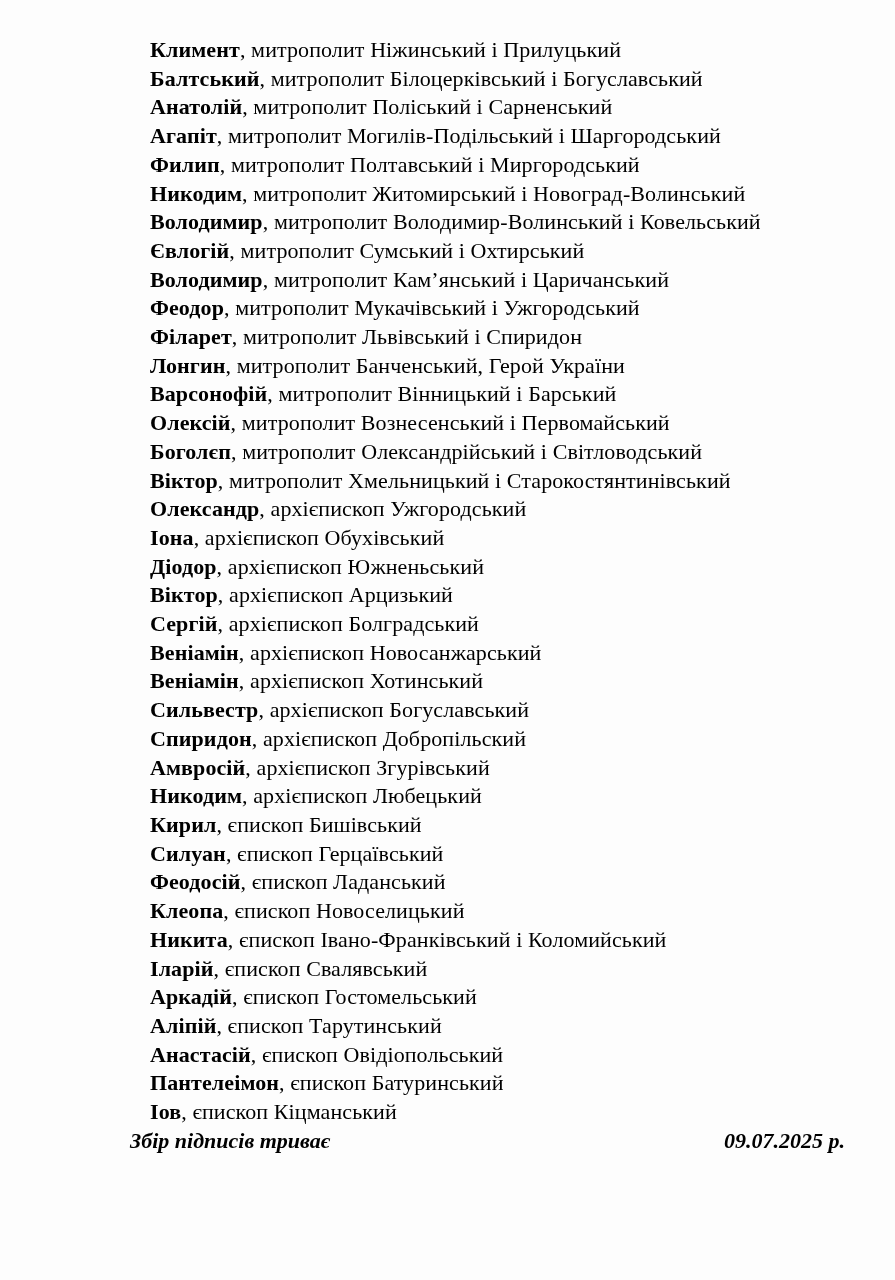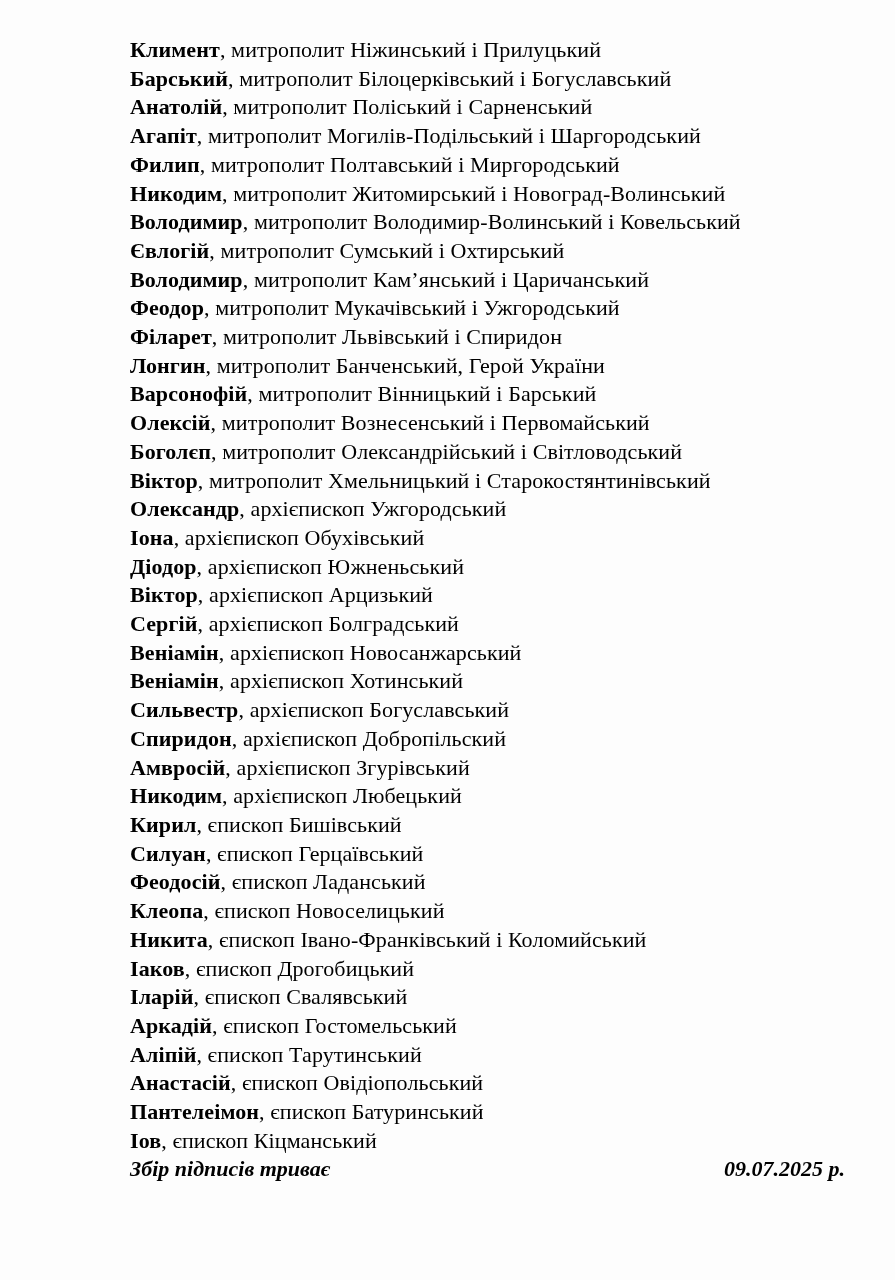--- a/index.html
+++ b/index.html
@@ -16,20 +16,21 @@
   }
   .page {
     box-sizing: border-box;
     width: 895px;
     height: 1280px;
     background: #fdfdfd;
     padding: 36px 50px 0 130px;
   }
   .entries {
     display: block;
+    margin-left: 20px;
   }
   .entry {
     font-size: 22px;
     line-height: 28.7px;
     white-space: nowrap;
     letter-spacing: 0.1px;
   }
   .bishop-name {
     font-weight: bold;
   }
@@ -45,21 +46,21 @@
     font-weight: bold;
     font-style: italic;
   }
 </style>
 </head>
 <body>
 
 <div class="page">
   <div class="entries" id="entries">
       <div class="entry"><span class="bishop-name">Климент</span><span class="bishop-title">, митрополит Ніжинський і Прилуцький</span></div>
-      <div class="entry"><span class="bishop-name">Барський</span><span class="bishop-title">, митрополит Білоцерківський і Богуславський</span></div>
+      <div class="entry"><span class="bishop-name">Балтський</span><span class="bishop-title">, митрополит Білоцерківський і Богуславський</span></div>
       <div class="entry"><span class="bishop-name">Анатолій</span><span class="bishop-title">, митрополит Поліський і Сарненський</span></div>
       <div class="entry"><span class="bishop-name">Агапіт</span><span class="bishop-title">, митрополит Могилів-Подільський і Шаргородський</span></div>
       <div class="entry"><span class="bishop-name">Филип</span><span class="bishop-title">, митрополит Полтавський і Миргородський</span></div>
       <div class="entry"><span class="bishop-name">Никодим</span><span class="bishop-title">, митрополит Житомирський і Новоград-Волинський</span></div>
       <div class="entry"><span class="bishop-name">Володимир</span><span class="bishop-title">, митрополит Володимир-Волинський і Ковельський</span></div>
       <div class="entry"><span class="bishop-name">Євлогій</span><span class="bishop-title">, митрополит Сумський і Охтирський</span></div>
       <div class="entry"><span class="bishop-name">Володимир</span><span class="bishop-title">, митрополит Кам’янський і Царичанський</span></div>
       <div class="entry"><span class="bishop-name">Феодор</span><span class="bishop-title">, митрополит Мукачівський і Ужгородський</span></div>
       <div class="entry"><span class="bishop-name">Філарет</span><span class="bishop-title">, митрополит Львівський і Спиридон</span></div>
       <div class="entry"><span class="bishop-name">Лонгин</span><span class="bishop-title">, митрополит Банченський, Герой України</span></div>
@@ -76,21 +77,20 @@
       <div class="entry"><span class="bishop-name">Веніамін</span><span class="bishop-title">, архієпископ Хотинський</span></div>
       <div class="entry"><span class="bishop-name">Сильвестр</span><span class="bishop-title">, архієпископ Богуславський</span></div>
       <div class="entry"><span class="bishop-name">Спиридон</span><span class="bishop-title">, архієпископ Добропільский</span></div>
       <div class="entry"><span class="bishop-name">Амвросій</span><span class="bishop-title">, архієпископ Згурівський</span></div>
       <div class="entry"><span class="bishop-name">Никодим</span><span class="bishop-title">, архієпископ Любецький</span></div>
       <div class="entry"><span class="bishop-name">Кирил</span><span class="bishop-title">, єпископ Бишівський</span></div>
       <div class="entry"><span class="bishop-name">Силуан</span><span class="bishop-title">, єпископ Герцаївський</span></div>
       <div class="entry"><span class="bishop-name">Феодосій</span><span class="bishop-title">, єпископ Ладанський</span></div>
       <div class="entry"><span class="bishop-name">Клеопа</span><span class="bishop-title">, єпископ Новоселицький</span></div>
       <div class="entry"><span class="bishop-name">Никита</span><span class="bishop-title">, єпископ Івано-Франківський і Коломийський</span></div>
-      <div class="entry"><span class="bishop-name">Іаков</span><span class="bishop-title">, єпископ Дрогобицький</span></div>
       <div class="entry"><span class="bishop-name">Іларій</span><span class="bishop-title">, єпископ Свалявський</span></div>
       <div class="entry"><span class="bishop-name">Аркадій</span><span class="bishop-title">, єпископ Гостомельський</span></div>
       <div class="entry"><span class="bishop-name">Аліпій</span><span class="bishop-title">, єпископ Тарутинський</span></div>
       <div class="entry"><span class="bishop-name">Анастасій</span><span class="bishop-title">, єпископ Овідіопольський</span></div>
       <div class="entry"><span class="bishop-name">Пантелеімон</span><span class="bishop-title">, єпископ Батуринський</span></div>
       <div class="entry"><span class="bishop-name">Іов</span><span class="bishop-title">, єпископ Кіцманський</span></div>
     </div>
   <div class="footer">
     <span class="status">Збір підписів триває</span>
     <span class="date">09.07.2025 р.</span>

